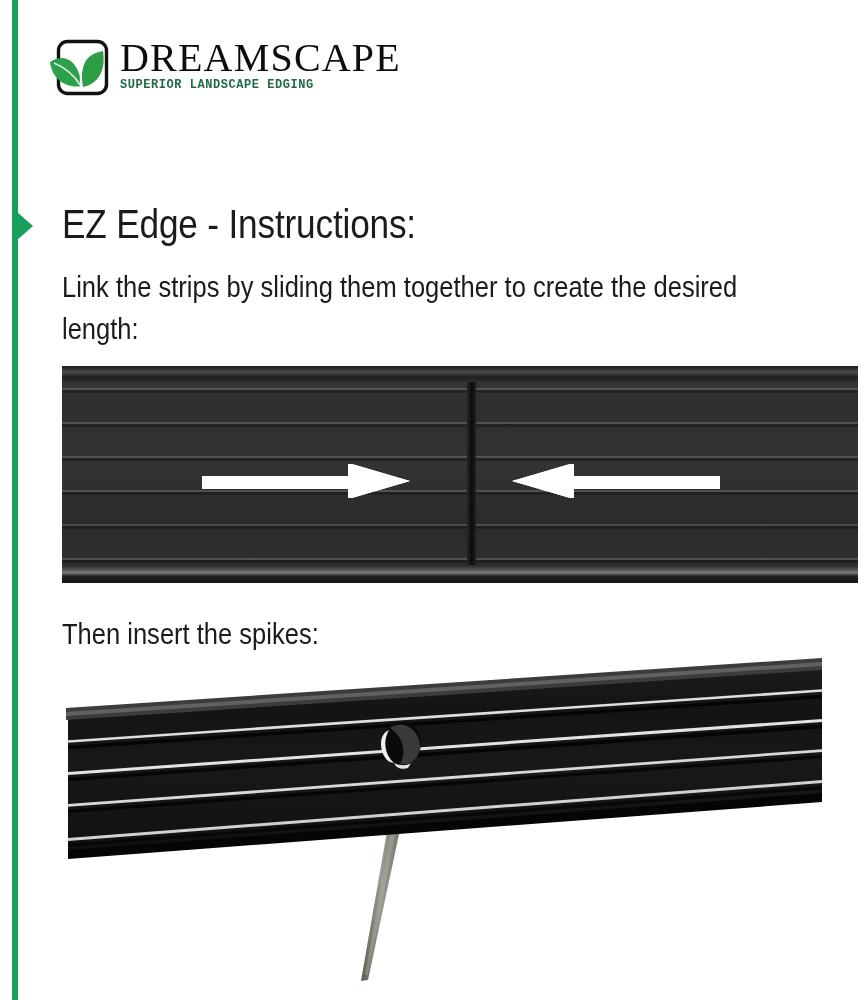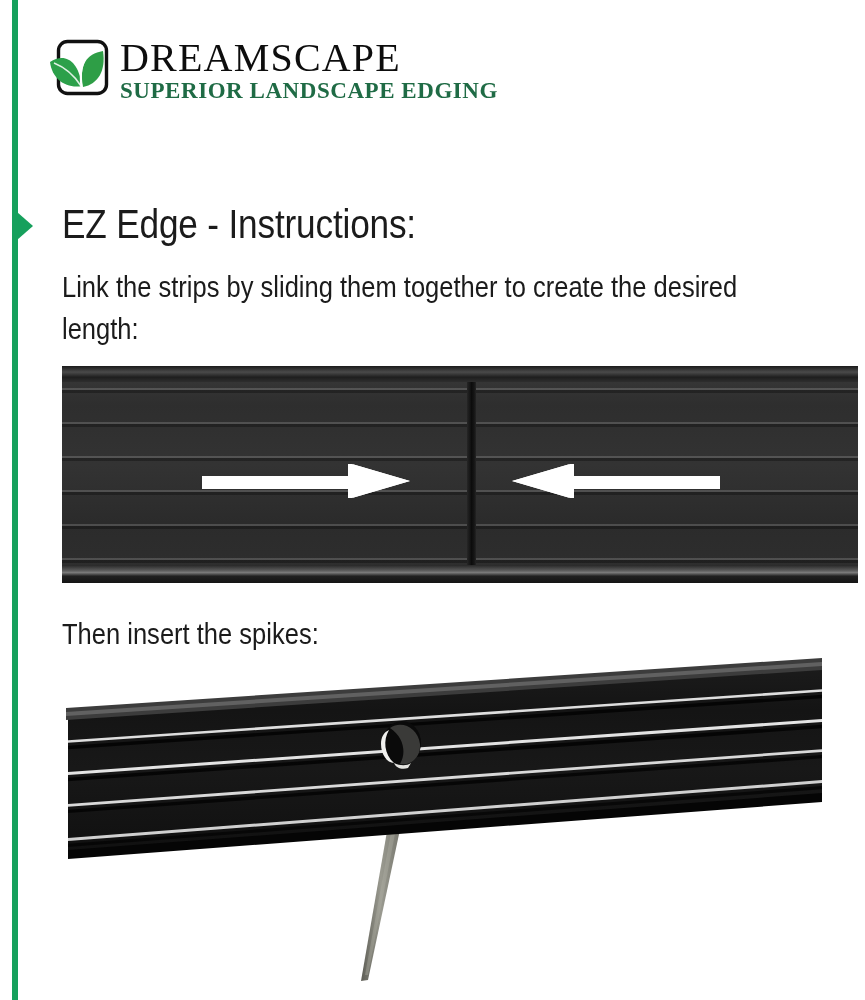--- a/index.html
+++ b/index.html
@@ -60,22 +60,22 @@
   .brand-name {
     font-family: "Liberation Serif", serif;
     font-size: 40px;
     line-height: 0.98;
     letter-spacing: 1.2px;
     color: #0d0d0d;
     font-weight: 400;
     white-space: nowrap;
   }
   .brand-tagline {
-    font-family: Liberation Serif, serif;
-    font-size: 23px;
+    font-family: Liberation Mono, monospace;
+    font-size: 12px;
     line-height: 1.05;
     letter-spacing: 0.55px;
     color: #1f6b45;
     font-weight: 700;
     white-space: nowrap;
     margin-top: 2px;
   }
 
   
   .heading {

